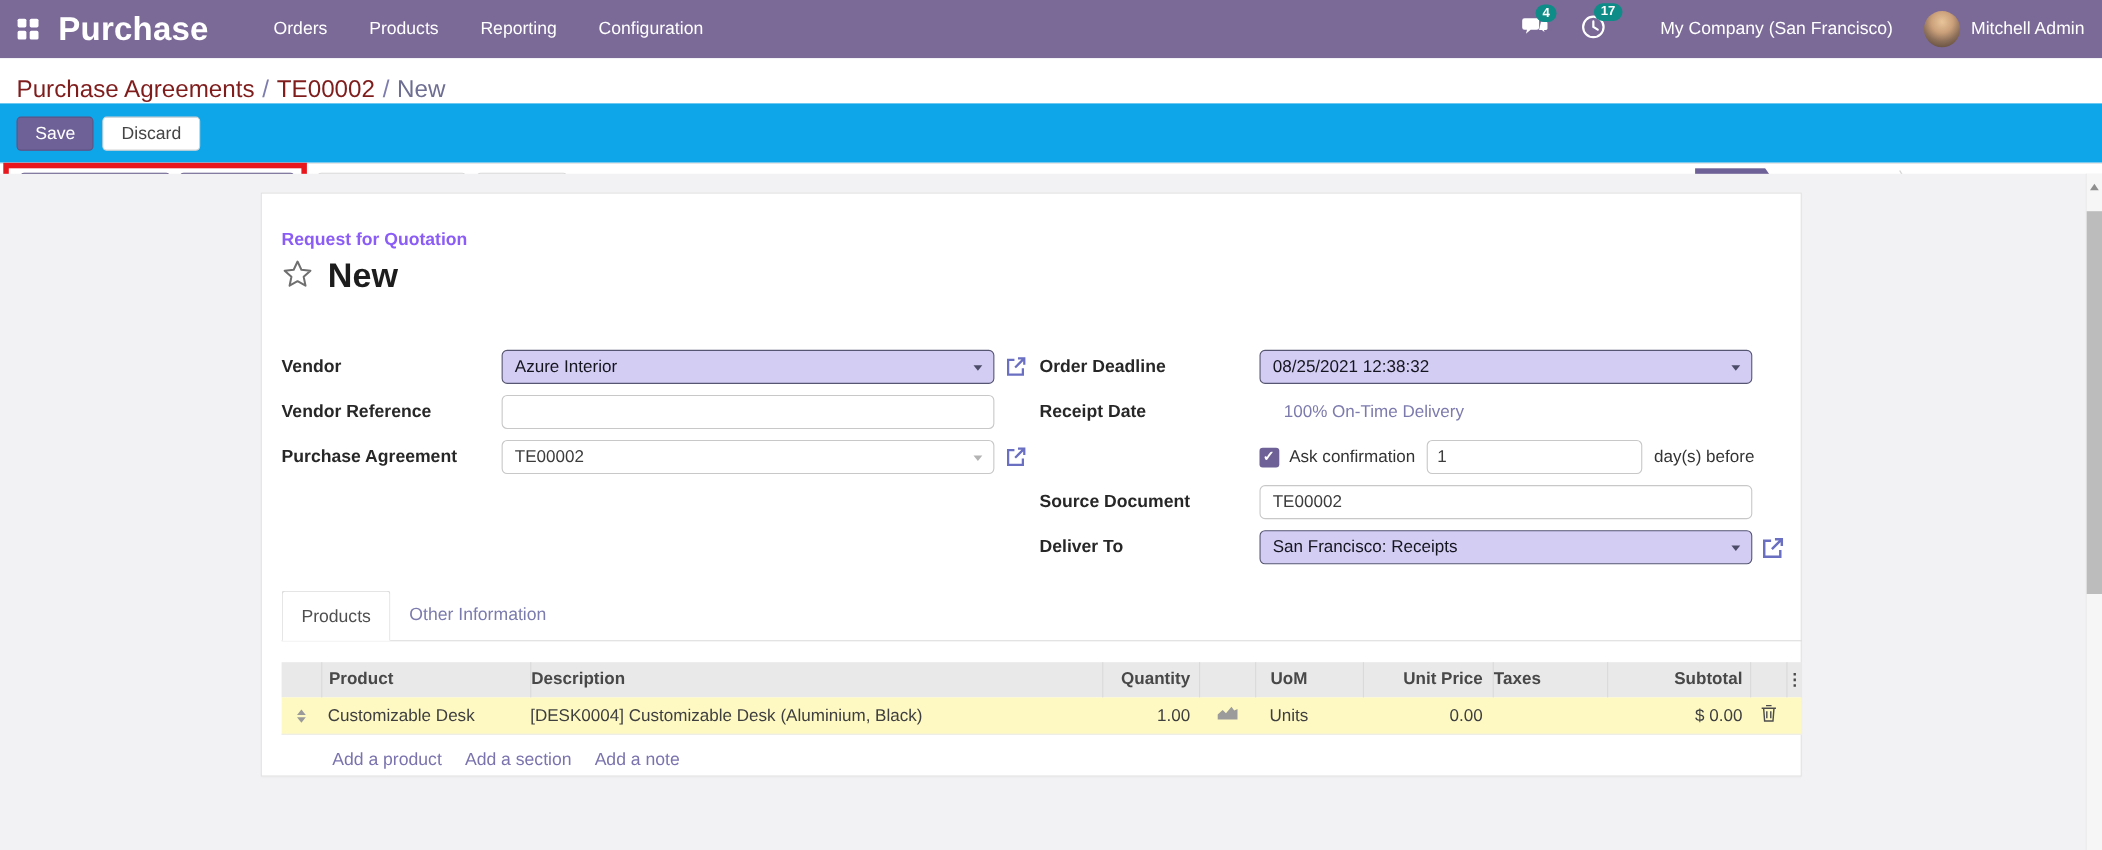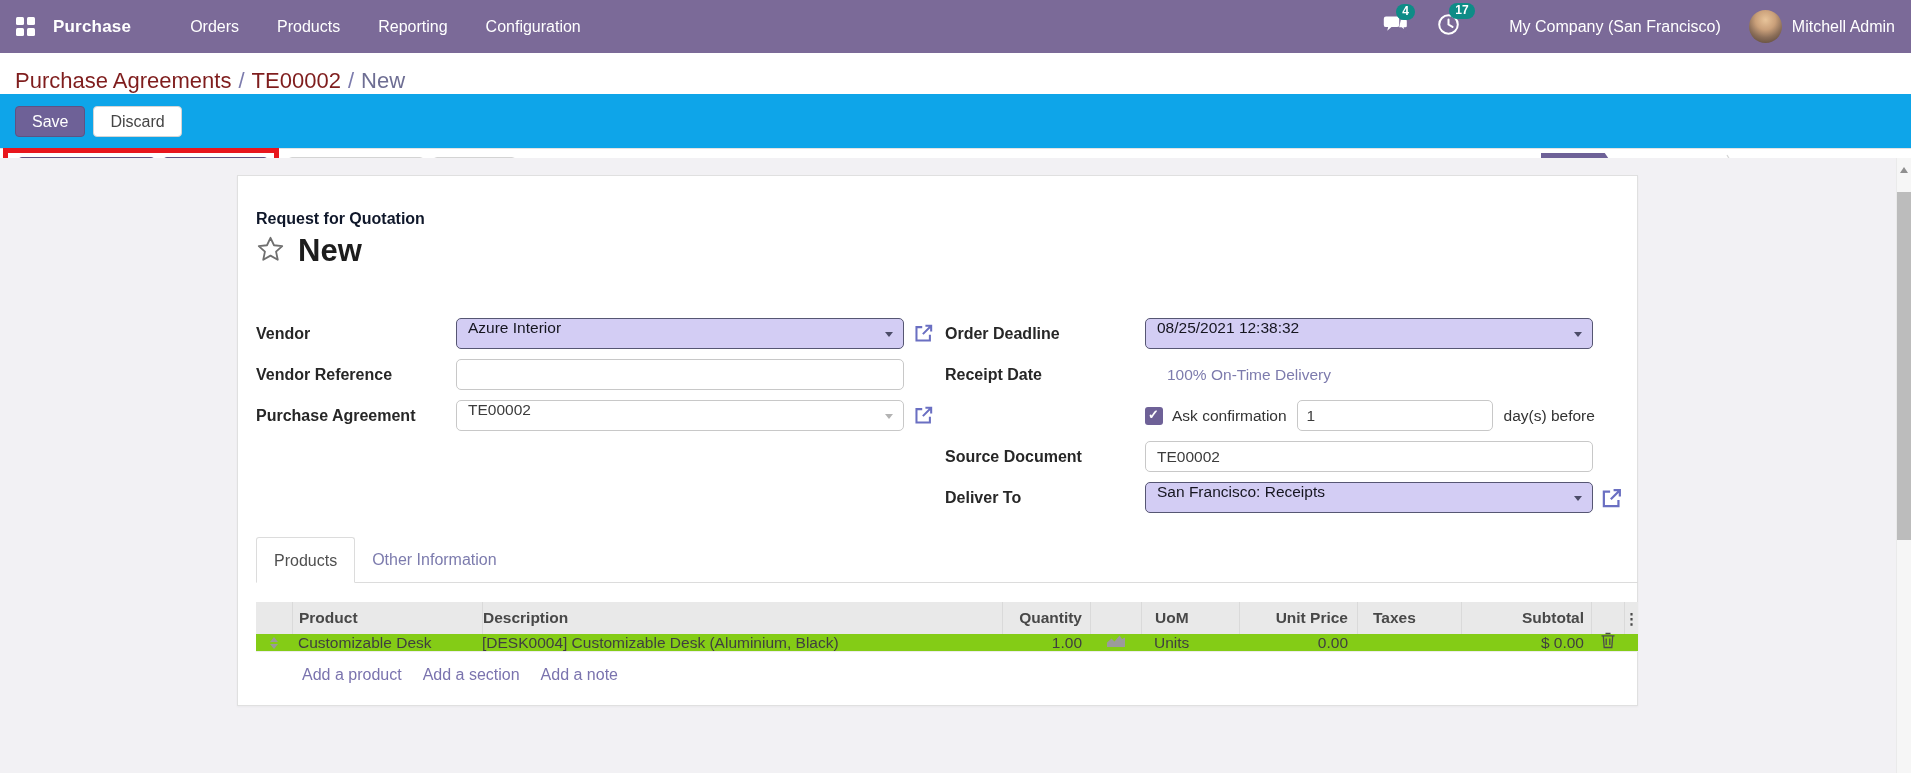--- a/index.html
+++ b/index.html
@@ -5,21 +5,21 @@
   * { box-sizing: border-box; }
   html,body { margin:0; padding:0; }
   body {
     width:1911px; height:773px; overflow:hidden; position:relative;
     font-family:"Liberation Sans", sans-serif; background:#fff; color:#444;
   }
   
   .navbar { height:53px; background:#7b6a98; display:flex; align-items:center; padding:0 16px; color:#fff; }
   .apps-icon { display:grid; grid-template-columns:8px 8px; grid-gap:3px; margin-right:18px; cursor:pointer; }
   .apps-icon i { width:8px; height:8px; background:#fff; border-radius:1.5px; display:block; }
-  .brand { font-size:17px; font-weight:700; margin-right:40px; letter-spacing:.2px; }
+  .brand { font-size:30px; font-weight:700; margin-right:40px; letter-spacing:.2px; }
   .menu { display:flex; }
   .menu-item { font-size:16px; padding:0 19px; line-height:53px; cursor:pointer; }
   .nav-right { margin-left:auto; display:flex; align-items:center; }
   .icon-wrap { position:relative; margin-right:26px; cursor:pointer; }
   .badge { position:absolute; top:-9px; left:13px; background:#0e8c87; color:#fff; font-size:12px;
            font-weight:700; padding:1px 6px 2px; border-radius:10px; line-height:13px; }
   .company-name { font-size:16px; margin:0 28px 0 22px; }
   .avatar { width:33px; height:33px; border-radius:50%; margin-right:10px; overflow:hidden;
             background: radial-gradient(circle at 50% 30%, #e8c49a 0%, #caa07a 35%, #8c6f59 62%, #4e3d31 100%); }
   .user-name { font-size:16px; }
@@ -40,33 +40,33 @@
   .red-annotation { border:5px solid #e8161d; display:flex; align-items:center; padding:4px 6px 4px 10px; margin-right:9px; }
   .statusbar { margin-left:auto; display:flex; align-items:center; height:100%; margin-right:24px; }
   .step-active { background:#6e6197; color:#fff; font-size:15px; font-weight:700; height:38px; line-height:38px;
                  padding:0 26px 0 19px; clip-path:polygon(0 0, calc(100% - 13px) 0, 100% 50%, calc(100% - 13px) 100%, 0 100%); }
   .step { color:#8d8d9d; font-size:15px; padding:0 21px; cursor:pointer; }
   .step-sep svg { display:block; }
   
   .content { position:absolute; top:158px; left:0; right:0; bottom:0; background:#f2f1f4; overflow:hidden; }
   .sheet { position:absolute; left:237px; top:17px; width:1401px; height:531px; background:#fff;
            border:1px solid #e0e0e0; box-shadow:0 1px 2px rgba(0,0,0,.04); padding:34px 18px 0; }
-  .doc-type { font-size:16px; font-weight:700; color:#0f172a; }
+  .doc-type { font-size:16px; font-weight:700; color:#8b5cf6; }
   .title-row { display:flex; align-items:center; margin-top:5px; }
   .star { margin-right:13px; cursor:pointer; }
   .rec-title { font-size:31px; font-weight:700; color:#1d1d1d; }
   
   .field-grid { display:flex; margin-top:44px; }
   .fcol { width:648px; }
   .fcol + .fcol { margin-left:41px; }
   .frow { display:flex; align-items:center; height:41px; }
   .flabel { width:200px; flex:0 0 200px; font-size:16px; font-weight:700; color:#272727; }
   .fcontrol { width:448px; flex:0 0 448px; position:relative; display:flex; align-items:center; }
   .select, .text-input { width:448px; height:31px; border-radius:5px; font-size:15.5px; }
-  .select { display:flex; padding:0 26px 0 11px; position:relative; cursor:pointer; }
+  .select { display:flex; align-items:center; padding:0 26px 0 11px; position:relative; cursor:pointer; }
   .select.highlight { background:#d3cdf4; border:1px solid #565673; color:#15151f; }
   .select.plain { background:#fff; border:1px solid #c8c8c8; color:#3c3c3c; }
   .caret { position:absolute; right:10px; top:13px; width:0; height:0;
            border-left:4.5px solid transparent; border-right:4.5px solid transparent; border-top:5.5px solid #4c4c68; }
   .select.plain .caret { border-top-color:#b3b3b3; }
   .text-input { background:#fff; border:1px solid #c8c8c8; color:#3c3c3c; padding:0 11px; font-family:inherit; }
   .ext-icon { position:absolute; right:-31px; top:4px; cursor:pointer; }
   .select.small { width:244px; flex:0 0 244px; }
   .ontime { color:#7d7bad; font-size:15.5px; margin-left:22px; white-space:nowrap; }
   .chk { width:18px; height:18px; border-radius:3px; background:#6e6197; position:relative; cursor:pointer; flex:0 0 18px; }
@@ -80,29 +80,29 @@
   .tabs { display:flex; margin-top:19px; border-bottom:1px solid #dcdcdc; height:46px; width:1382px; }
   .tab { font-size:16px; padding:0 17px; line-height:45px; cursor:pointer; }
   .tab.active { background:#fff; border:1px solid #dcdcdc; border-bottom:1px solid #fff; border-radius:3px 3px 0 0;
                 color:#4f4f4f; margin-bottom:-1px; }
   .tab.inactive { color:#7c7bad;text-align:center; }
   
   .otable { width:1382px; margin-top:19px; font-size:15.5px; }
   .thead { display:flex; background:#e9e9e9; height:32px; align-items:center; font-weight:700; color:#484848; }
   .thead > div { border-left:1px solid #dadada; height:100%; display:flex; align-items:center; }
   .thead > div:first-child { border-left:none; }
-  .trow { display:flex; height:18px; align-items:center; background:#84cc16; border-bottom:1px solid #ececec; color:#3f3f3f; }
+  .trow { display:flex; height:34px; align-items:center; background:#fef9c3; border-bottom:1px solid #ececec; color:#3f3f3f; }
   .col-handle { width:36px; flex:0 0 36px; justify-content:center; display:flex; }
   .col-product { width:190px; flex:0 0 190px; padding-left:6px; }
   .col-desc { width:520px; flex:0 0 520px; padding-left:0; }
   .col-qty { width:88px; flex:0 0 88px; justify-content:flex-end; display:flex; padding-right:8px; }
   .col-ficon { width:51px; flex:0 0 51px; justify-content:center; display:flex; }
   .col-uom { width:98px; flex:0 0 98px; padding-left:13px; }
   .col-price { width:118px; flex:0 0 118px; justify-content:flex-end; display:flex; padding-right:9px; }
-  .col-taxes { width:104px; flex:0 0 104px; padding-left:15px; }
+  .col-taxes { width:104px; flex:0 0 104px; }
   .col-subtotal { width:130px; flex:0 0 130px; justify-content:flex-end; display:flex; padding-right:7px; }
   .col-trash { width:33px; flex:0 0 33px; justify-content:center; display:flex; }
   .col-opt { width:14px; flex:0 0 14px; justify-content:center; display:flex; }
   .opt-dots { color:#4a4a4a; font-weight:700; font-size:15px; letter-spacing:0; cursor:pointer; line-height:1; }
   .drag-handle { display:flex; flex-direction:column; align-items:center; cursor:grab; }
   .drag-handle i { width:0; height:0; border-left:4px solid transparent; border-right:4px solid transparent; display:block; }
   .drag-up { border-bottom:5px solid #9a9a9a; margin-bottom:2px; }
   .drag-down { border-top:5px solid #9a9a9a; }
   .tlinks { display:flex; padding:14px 0 0 46px; }
   .tlinks a { color:#767097; font-size:16px; margin-right:21px; text-decoration:none; cursor:pointer; color:#7a73ae; }

